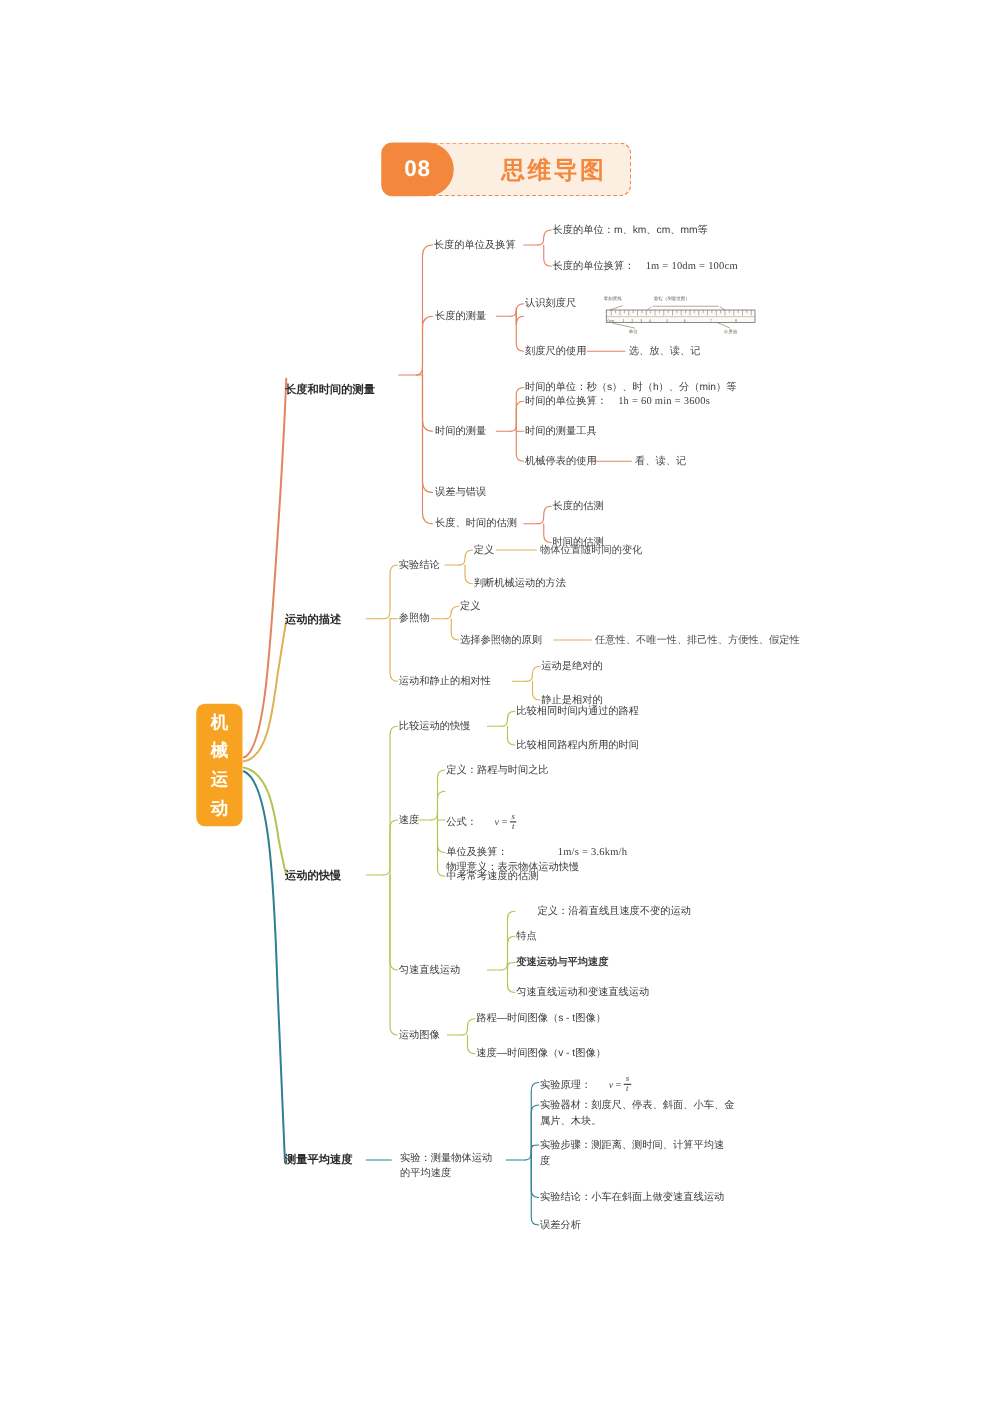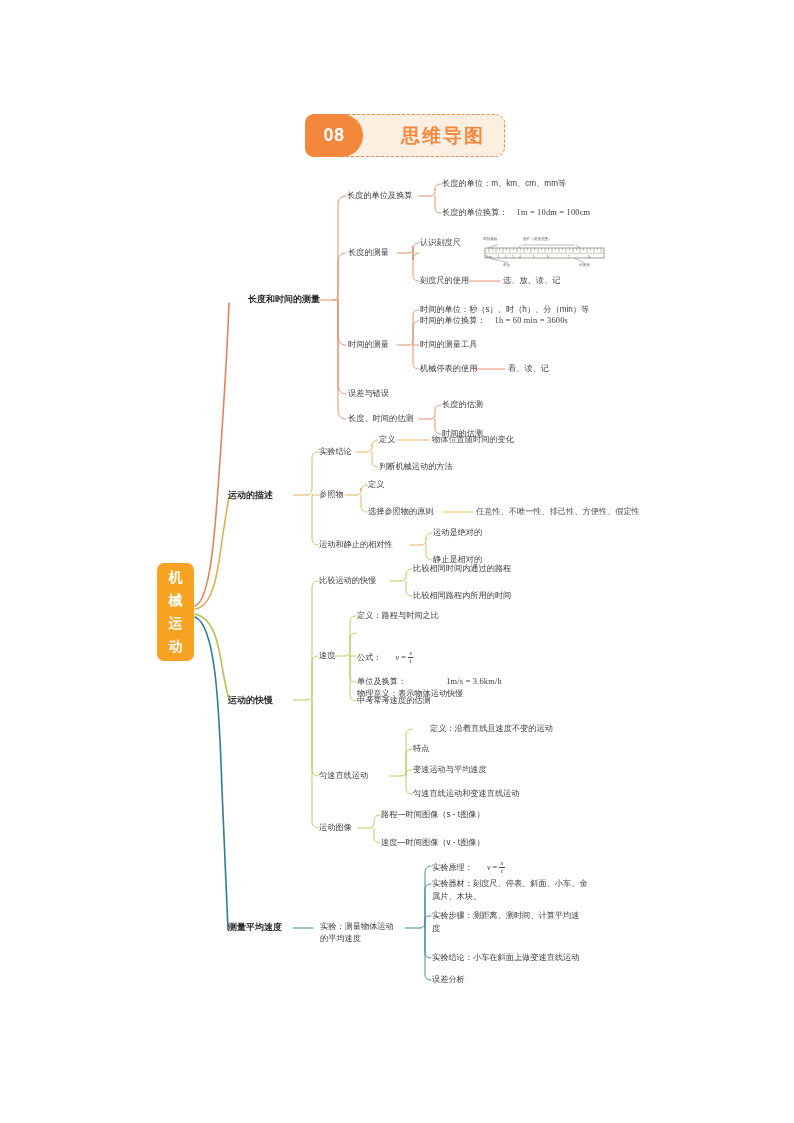--- a/index.html
+++ b/index.html
@@ -264,21 +264,21 @@
     <div class="header-title">思维导图</div>
   </div>
 
   <div class="root-node">
     <span>机</span>
     <span>械</span>
     <span>运</span>
     <span>动</span>
   </div>
 
-  <div class="node l1" style="left:228px; top:294px;margin-left:20px;">长度和时间的测量</div>
+  <div class="node l1" style="left:228px; top:306px;">长度和时间的测量</div>
 
   <div class="node" style="left:347px; top:190px;">长度的单位及换算</div>
   <div class="node" style="left:442px; top:178px;">长度的单位：m、km、cm、mm等</div>
   <div class="node" style="left:442px; top:207px; display:flex; align-items:baseline;">
     <span>长度的单位换算：</span>
     <span class="mathtxt" style="margin-left:9px;">1m = 10dm = 100cm</span>
   </div>
 
   <div class="node" style="left:348px; top:247px;">长度的测量</div>
   <div class="node" style="left:420px; top:237px;">认识刻度尺</div>
@@ -403,21 +403,21 @@
   </div>
   <div class="node" style="left:357px; top:676px; display:flex; align-items:baseline;gap:31px;">
     <span>单位及换算：</span>
     <span class="mathtxt" style="margin-left:9px;">1m/s = 3.6km/h</span>
   </div>
   <div class="node" style="left:357px; top:695px;">中考常考速度的估测</div>
 
   <div class="node" style="left:319px; top:770px;">匀速直线运动</div>
   <div class="node" style="left:413px; top:723px;margin-left:17px;">定义：沿着直线且速度不变的运动</div>
   <div class="node" style="left:413px; top:743px;">特点</div>
-  <div class="node" style="left:413px; top:764px;">变速运动与平均速度</div>
+  <div class="node" style="left:413px; top:764px;font-weight:bold;">变速运动与平均速度</div>
   <div class="node" style="left:413px; top:788px;">匀速直线运动和变速直线运动</div>
 
   <div class="node" style="left:319px; top:822px;">运动图像</div>
   <div class="node" style="left:381px; top:809px;">路程—时间图像（s - t图像）</div>
   <div class="node" style="left:381px; top:837px;">速度—时间图像（v - t图像）</div>
 
   <div class="node l1" style="left:228px; top:922px;">测量平均速度</div>
 
   <div class="node wrap" style="left:320px; top:921px; width:78px; line-height:12px;">实验：测量物体运动的平均速度</div>
 

